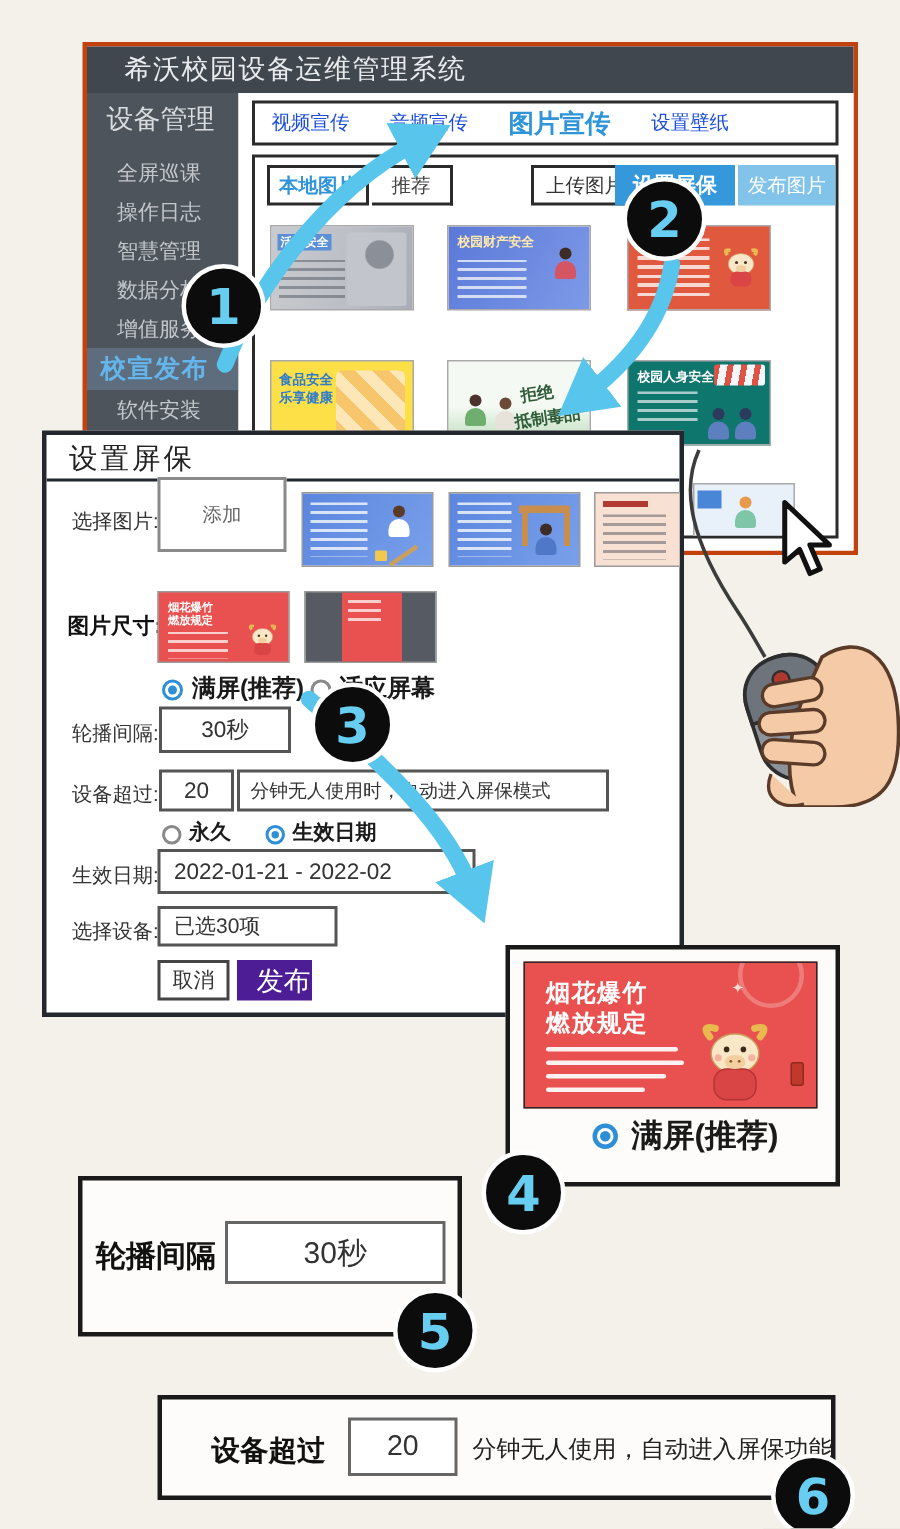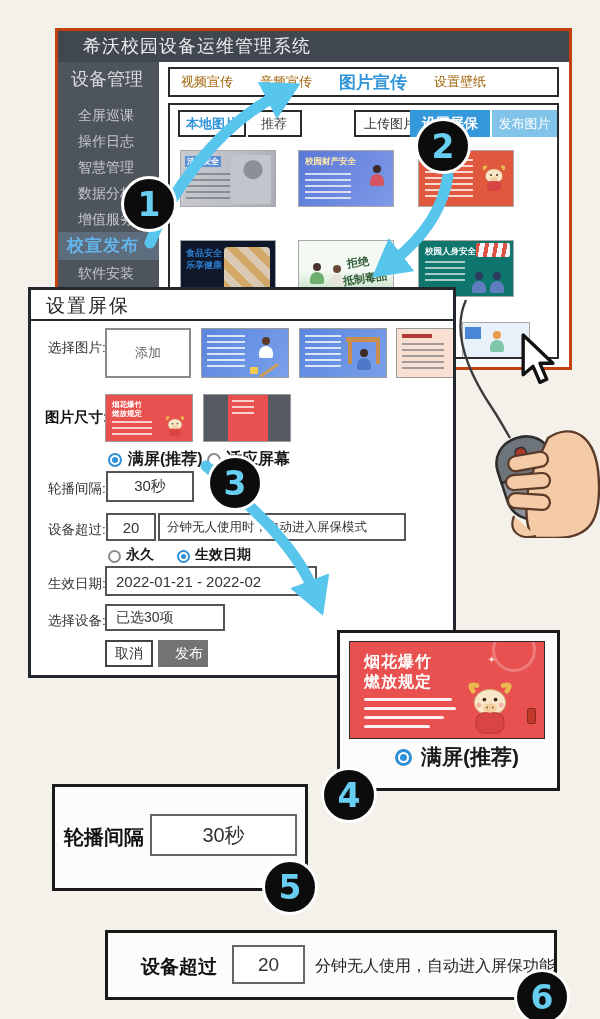--- a/index.html
+++ b/index.html
@@ -13,42 +13,42 @@
   .titlebar { position:absolute; left:0; top:0; width:100%; height:31px; background:#41474f;
     color:#e9ebee; font-size:18px; line-height:31px; padding-left:25px; letter-spacing:1px; }
   .sidebar { position:absolute; left:0; top:31px; bottom:0; width:101px; background:#4d545c; overflow:hidden; }
   .sb-header { color:#d9dcdf; font-size:18px; padding:5px 0 7px 13px; }
   .sb-item { color:#c3c7cc; font-size:14px; line-height:26px; padding-left:20px; }
   .sb-item.active { background:#5d6d7d; color:#63b5ec; font-weight:bold; font-size:17px;
     line-height:28px; padding-left:9px; letter-spacing:1px; }
   .content-area { position:absolute; left:101px; top:31px; right:0; bottom:0; background:#fff; }
   .tabbox { position:absolute; left:9px; top:5px; right:10px; height:30px; border:2px solid #2b2b2b;
     display:flex; align-items:center; gap:27px; padding-left:11px; }
-  .tab { font-size:13px; color:#a16207; white-space:nowrap; }
+  .tab { font-size:13px; color:#1d4ed8; white-space:nowrap; }
   .tab.active { font-size:17px; font-weight:bold; color:#3095d8; }
   .innerbox { position:absolute; left:9px; top:41px; right:10px; bottom:8px; border:2px solid #2b2b2b; overflow:hidden; }
   .btn { position:absolute; top:5px; height:27px; display:flex; align-items:center; justify-content:center;
     font-size:13px; white-space:nowrap; }
   .btn-local { left:8px; width:68px; border:2px solid #2b2b2b; color:#3095d8; font-weight:bold; }
   .btn-rec { left:78px; width:54px; border:2px solid #2b2b2b; border-left:none; color:#444; }
   .btn-upload { left:168px; width:72px; border:2px solid #2b2b2b; color:#333;margin-left:16px; }
   .btn-saver { left:240px; width:80px; background:#3598db; color:#fff; font-weight:bold; font-size:14px; }
   .btn-pub { left:322px; width:65px; background:#82c3ea; color:#fff; }
 
   
   .thumb { position:absolute; width:96px; height:57px; border:1px solid #a9a9a9; overflow:hidden; }
   .flines-w { background:repeating-linear-gradient(to bottom, rgba(255,255,255,.9) 0 2px, transparent 2px 6px); }
   .flines-d { background:repeating-linear-gradient(to bottom, rgba(80,86,96,.5) 0 2px, transparent 2px 6px); }
   .t-title { position:absolute; font-weight:bold; white-space:nowrap; }
   .g1 { background:linear-gradient(100deg,#c9cbd0 0%,#babdc4 60%,#a9adb5 100%); }
   .g1 .photo { position:absolute; right:4px; top:4px; width:40px; height:49px;
     background:radial-gradient(circle at 55% 30%, #8b8f98 9px, #c2c5cb 10px); border-radius:2px; }
   .g2 { background:linear-gradient(120deg,#5b78d8,#7d9ae8); }
   .g3 { background:#e0593f; }
-  .g4 { background:#0f172a; }
+  .g4 { background:#fde047; }
   .g5 { background:linear-gradient(180deg,#f4f9f3 55%,#bcdcba); }
   .g6 { background:#0f766e; }
   .g7 { background:#e8f0fa; }
   .person { position:absolute; width:16px; height:22px; }
   .person .head { width:8px; height:8px; border-radius:50%; margin:0 auto; }
   .person .torso { width:14px; height:12px; border-radius:7px 7px 2px 2px; margin:1px auto 0; }
 
   
   .dialog { position:absolute; left:28px; top:287px; width:428px; height:391px; background:#fff;
     border:3px solid #23272e; z-index:3; overflow:hidden; }
@@ -61,21 +61,21 @@
   .pink-card { background:#f8e0d3; }
   .red-card { background:#e8514f; }
   .letterbox { background:#565b63; }
   .radio { position:absolute; border-radius:50%; background:#fff; }
   .radio.sel { border:2px solid #2f8fd6; }
   .radio.sel::after { content:""; position:absolute; inset:2px; border-radius:50%; background:#2f8fd6; }
   .radio.unsel { border:2px solid #8a8a8a; }
   .rlabel { position:absolute; font-weight:bold; color:#1a1a1a; white-space:nowrap; }
   .btn-cancel { position:absolute; border:2px solid #444; color:#333; font-size:14px;
     display:flex; align-items:center; justify-content:center; background:#fff; }
-  .btn-publish { position:absolute; background:#737373; color:#fff; font-size:14px;
+  .btn-publish { position:absolute; background:#4c1d95; color:#fff; font-size:18px;
     display:flex; align-items:center; justify-content:center;padding-left:12px; }
 
   
   .callout { position:absolute; background:#fdfcfa; border:3px solid #1a1a1a; z-index:2; }
   #callout4 { left:337px; top:630px; width:223px; height:161px; z-index:4; }
   #callout5 { left:52px; top:784px; width:256px; height:107px; }
   #callout6 { left:105px; top:930px; width:452px; height:70px; }
   .big-label { position:absolute; font-weight:bold; color:#111; white-space:nowrap; }
   .big-input { position:absolute; border:2px solid #666; background:#fff; color:#333;
     display:flex; align-items:center; justify-content:center; }
@@ -190,21 +190,21 @@
           <div style="position:absolute; left:2px; top:4px; width:16px; height:12px; background:#4a86d8;"></div>
         </div>
       </div>
     </div>
   </div>
 
   <div class="dialog">
     <div class="dlg-head">设置屏保</div>
 
     <span class="dlg-label" style="left:17px; top:49px;">选择图片:</span>
-    <div class="dlg-box" style="left:74px; top:38px; width:86px; height:50px; display:flex; align-items:center; justify-content:center; color:#666; font-size:13px; border-color:#8a8a8a;">添加</div>
+    <div class="dlg-box" style="left:74px; top:28px; width:86px; height:50px; display:flex; align-items:center; justify-content:center; color:#666; font-size:13px; border-color:#8a8a8a;">添加</div>
 
     <div class="sel-thumb blue-card" style="left:170px; top:38px;">
       <div class="flines-w" style="position:absolute; left:5px; top:6px; width:38px; height:36px; opacity:.85;"></div>
       <div class="person" style="right:14px; top:8px;">
         <div class="head" style="background:#5d3a28;"></div>
           <div class="torso" style="background:#fff;"></div>
       </div>
       <div style="position:absolute; right:8px; bottom:5px; width:22px; height:3px; background:#caa05f; transform:rotate(-35deg);"></div>
       <div style="position:absolute; right:30px; bottom:3px; width:8px; height:7px; background:#f2c94c; border-radius:1px;"></div>
     </div>

